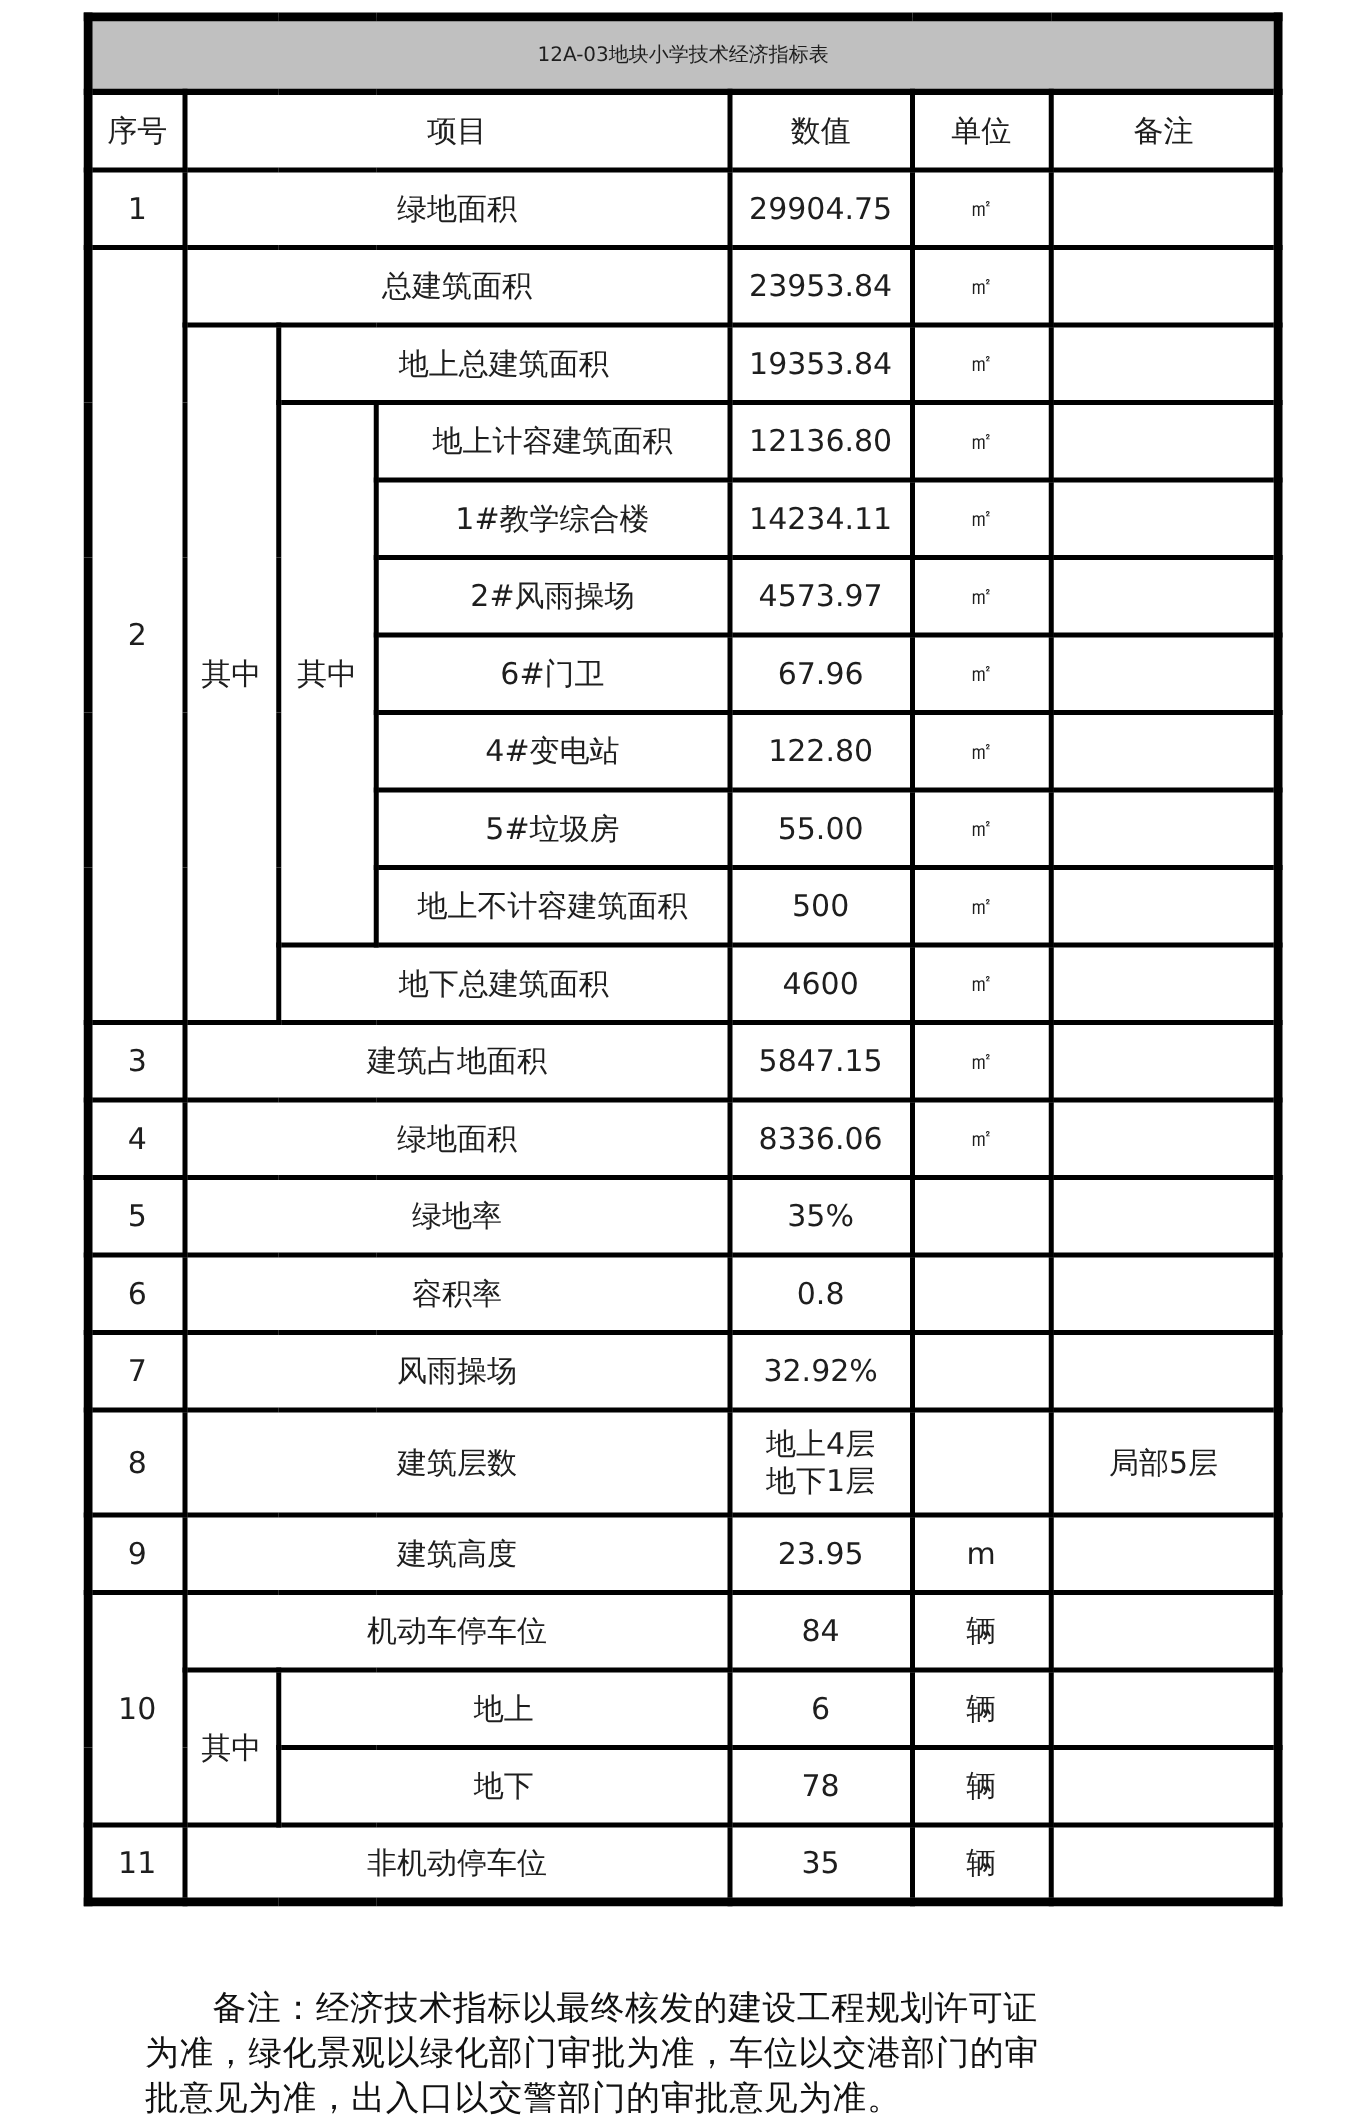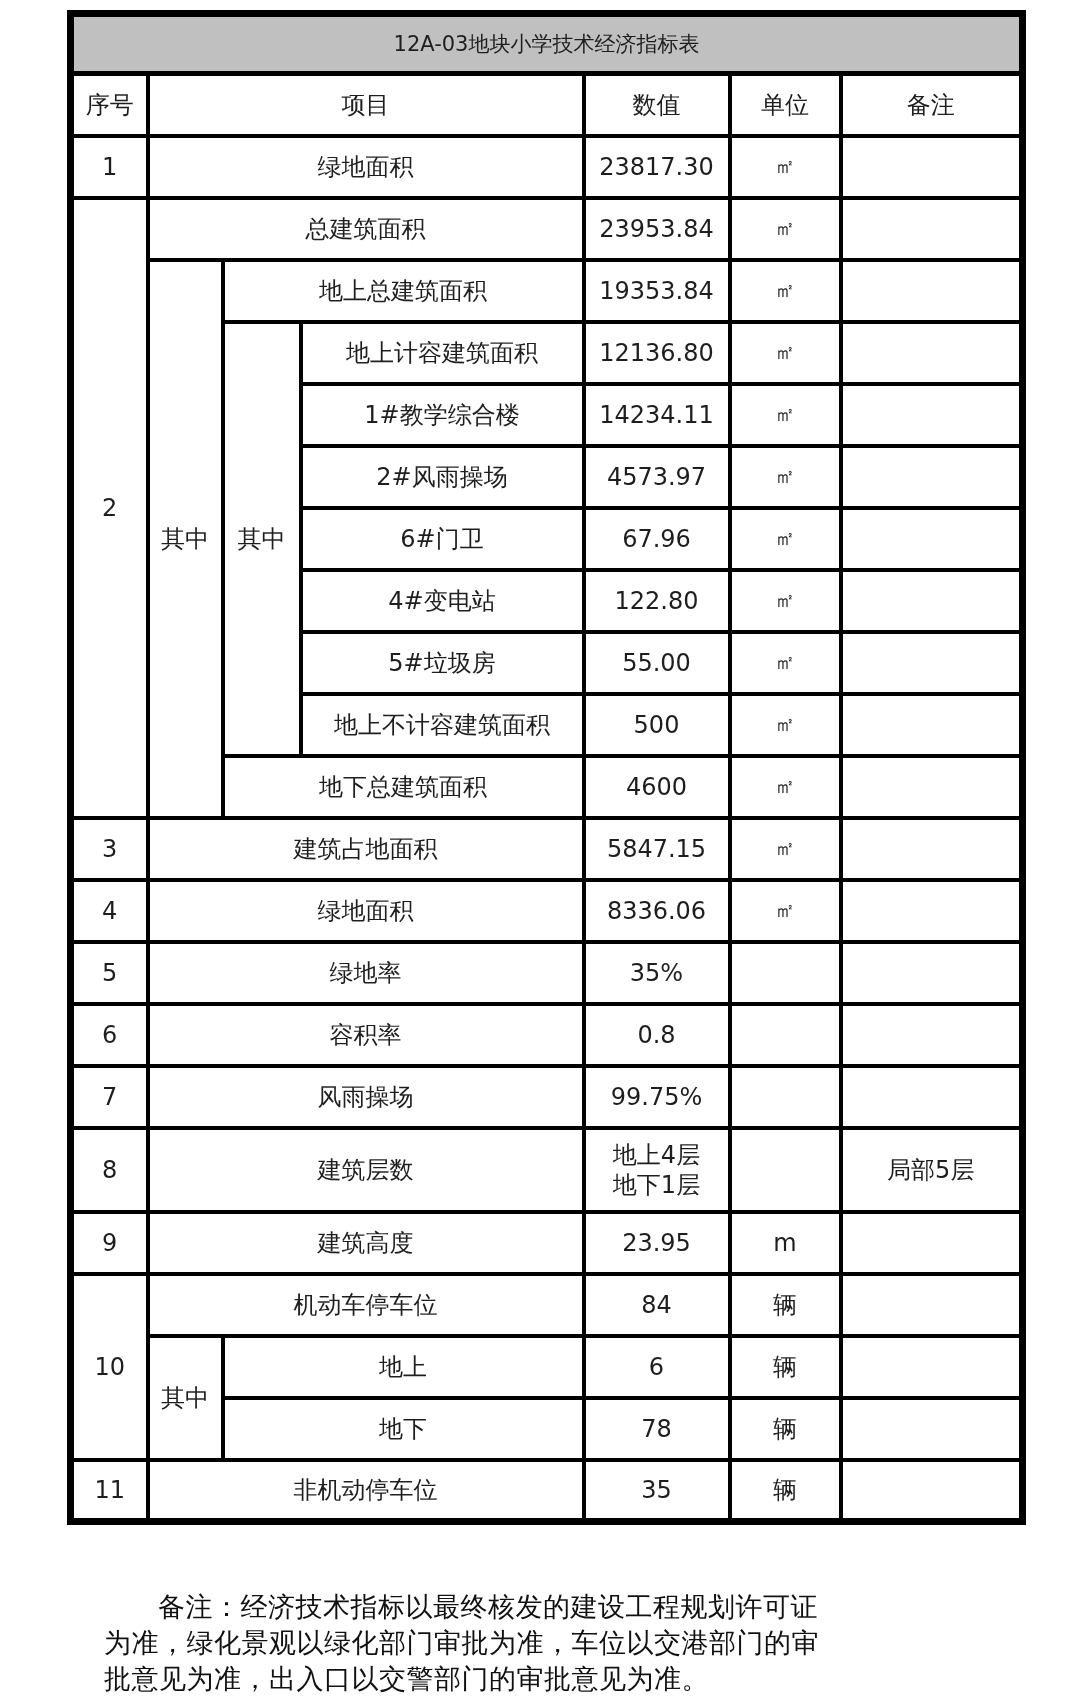--- a/index.html
+++ b/index.html
@@ -23,29 +23,29 @@
     vertical-align: middle;
     padding: 0;
     font-weight: normal;
     font-size: 24px;
     line-height: 1.25;
     color: #1e1e1e;
   }
   tr.title-row th {
     background: #c0c0c0;
     height: 54px;
-    font-size: 21px;
+    font-size: 16px;
     border-bottom-width: 5px;
   }
   tr.r { height: 62px; }
   tr.r-tall { height: 84px; }
   td.num, td.unit { font-size: 23px; }
   td.unit.sq { font-family: "DejaVu Serif", "Liberation Serif", serif; font-size: 20px; }
   .notes {
-    position: absolute; left: 104px; top: 1562px; width: 720px;
+    position: absolute; left: 116px; top: 1562px; width: 720px;
     font-size: 27px; line-height: 36px; color: #111;
     text-indent: 54px;
     letter-spacing: 0.5px;
   }
 </style>
 </head>
 <body>
 
 <div class="table-wrap">
 <table class="indicator">
@@ -66,21 +66,21 @@
     <th>序号</th>
     <th colspan="3">项目</th>
     <th>数值</th>
     <th>单位</th>
     <th>备注</th>
   </tr>
 
   <tr class="r">
     <td>1</td>
     <td colspan="3">绿地面积</td>
-    <td class="num">23817.30</td>
+    <td class="num">29904.75</td>
     <td class="unit sq">㎡</td>
     <td></td>
   </tr>
 
   <tr class="r">
     <td rowspan="10">2</td>
     <td colspan="3">总建筑面积</td>
     <td class="num">23953.84</td>
     <td class="unit sq">㎡</td>
     <td></td>
@@ -166,21 +166,21 @@
   <tr class="r">
     <td>6</td>
     <td colspan="3">容积率</td>
     <td class="num">0.8</td>
     <td class="unit"></td>
     <td></td>
   </tr>
   <tr class="r">
     <td>7</td>
     <td colspan="3">风雨操场</td>
-    <td class="num">99.75%</td>
+    <td class="num">32.92%</td>
     <td class="unit"></td>
     <td></td>
   </tr>
 
   <tr class="r-tall">
     <td>8</td>
     <td colspan="3">建筑层数</td>
     <td class="num">
       <div>地上4层</div>
       <div>地下1层</div>

